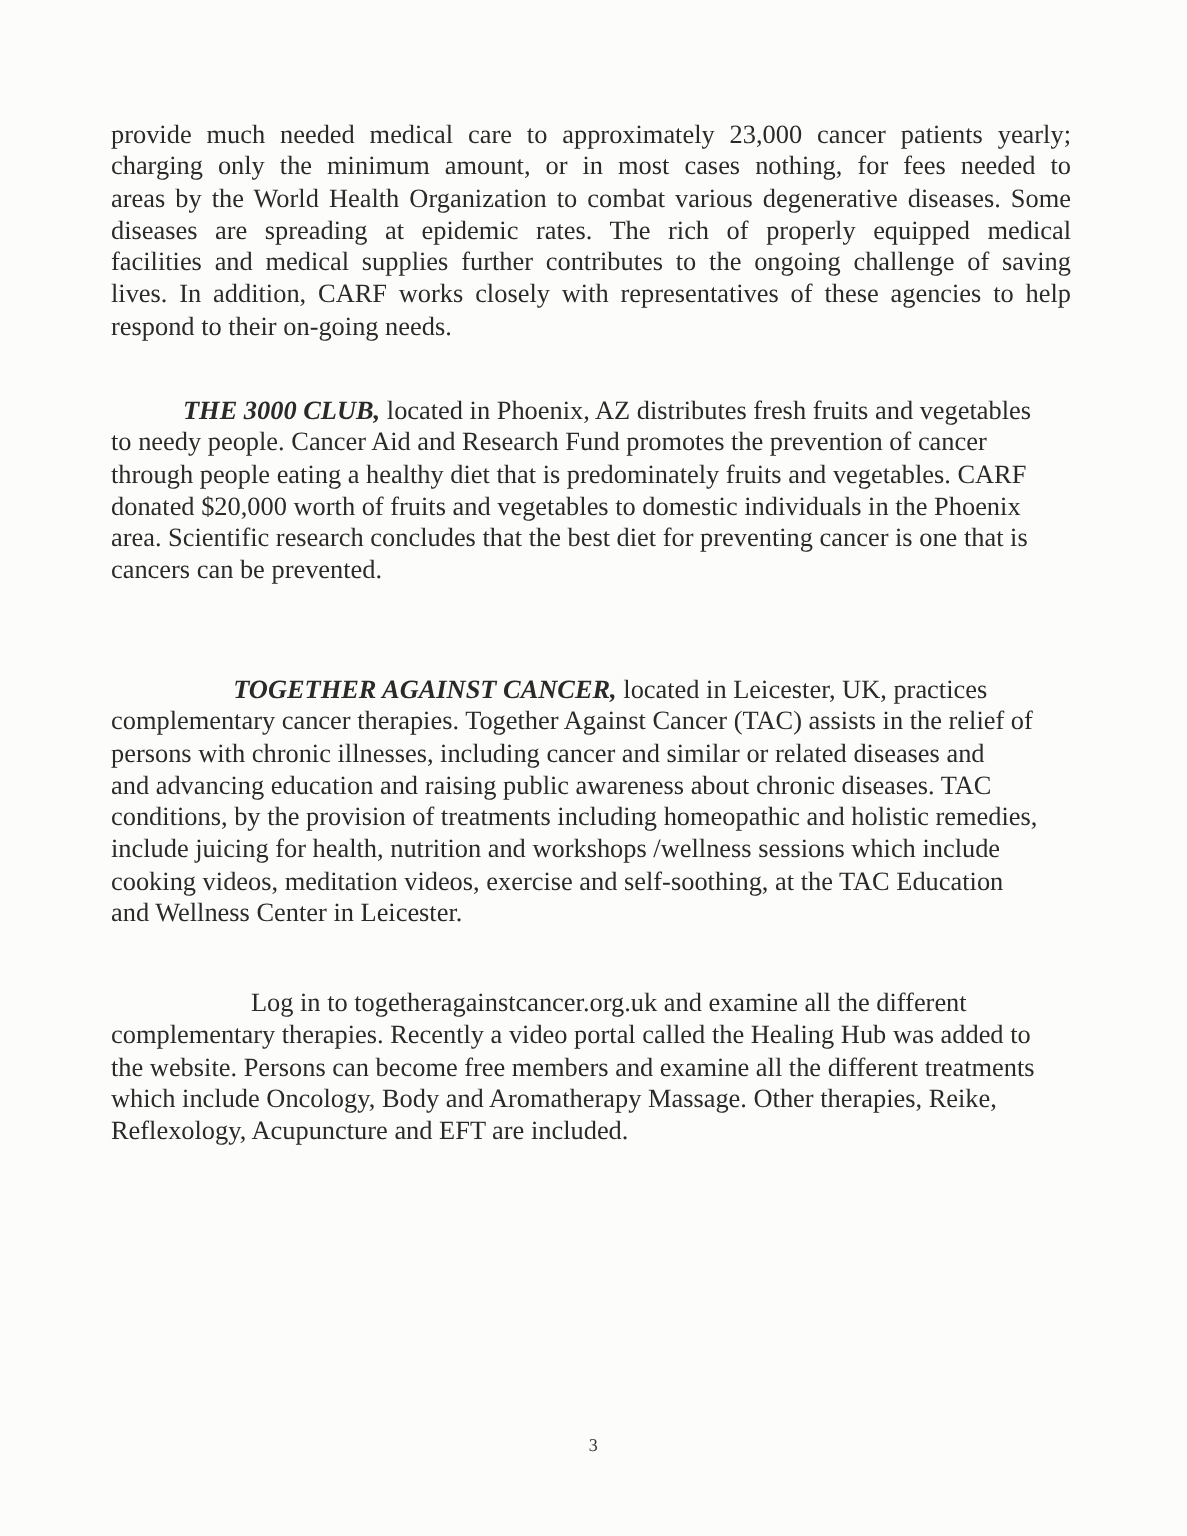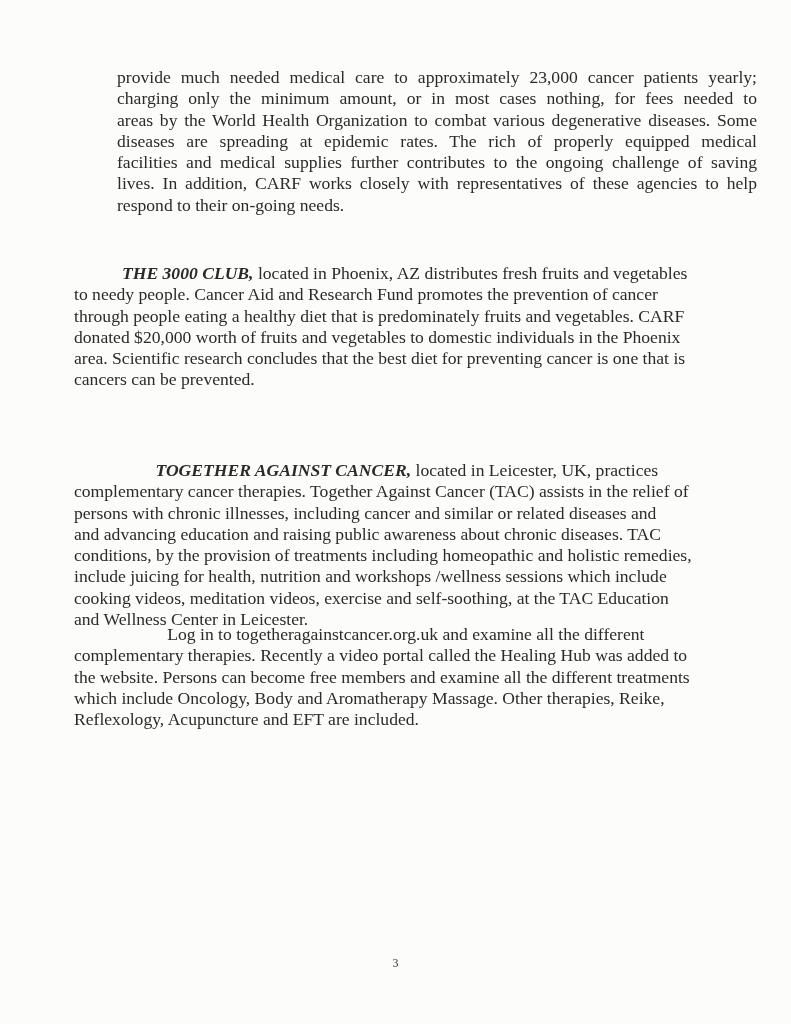--- a/index.html
+++ b/index.html
@@ -37,24 +37,24 @@
       width: 640px;
     }
     .justify .line.last {
       text-align-last: left;
     }
     .indent { padding-left: 48px; text-align: center; }
     .heading-run {
       font-weight: bold;
       font-style: italic;
     }
-    #p1 { top: 67px; margin-left: 43px; }
+    #p1 { top: 79px; }
     #p2 { top: 263px; }
-    #p3 { top: 460px; }
-    #p4 { top: 624px; }
+    #p3 { top: 449px; }
+    #p4 { top: 658px; }
     .page-number {
       position: absolute;
       left: 0;
       width: 791px;
       top: 956px;
       text-align: center;
       font-size: 12px;
       color: #333;
     }
   </style>

